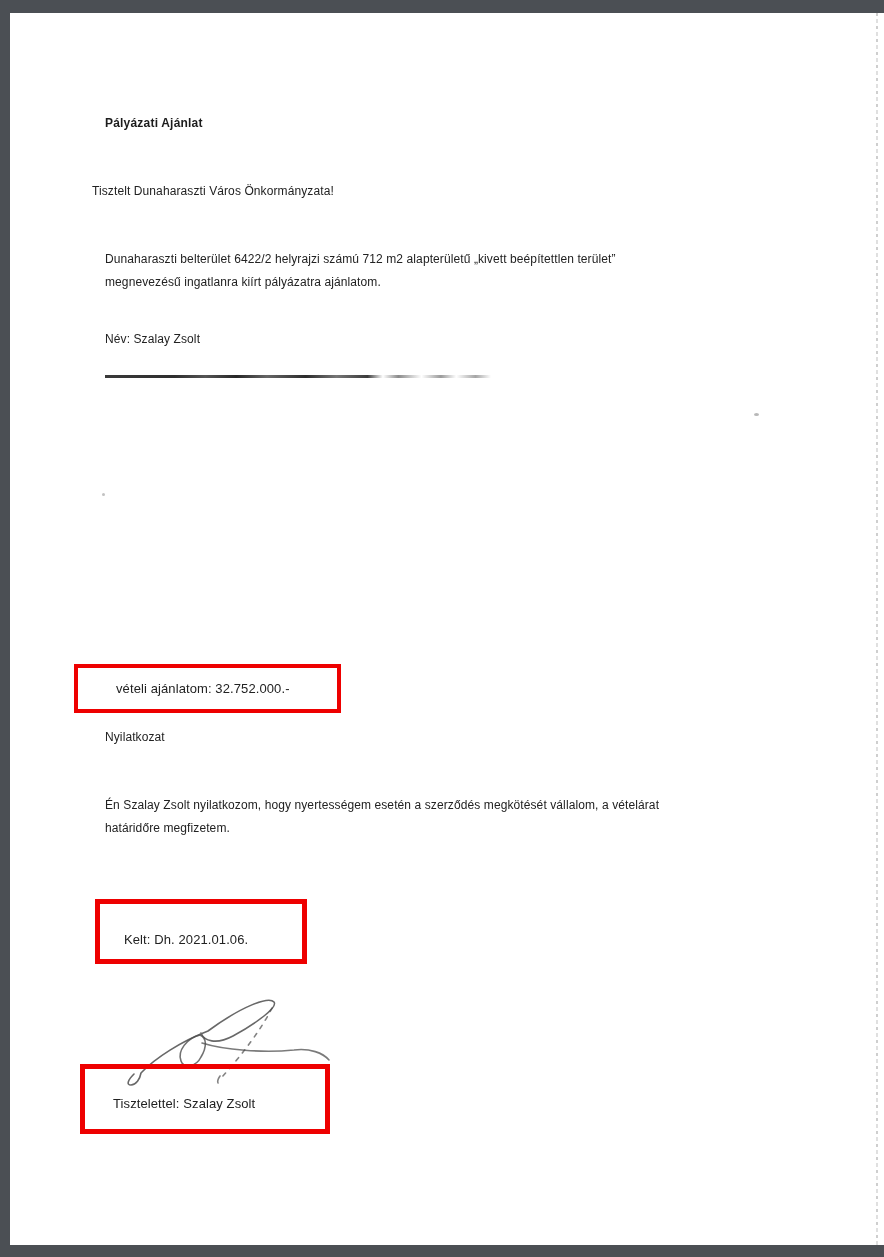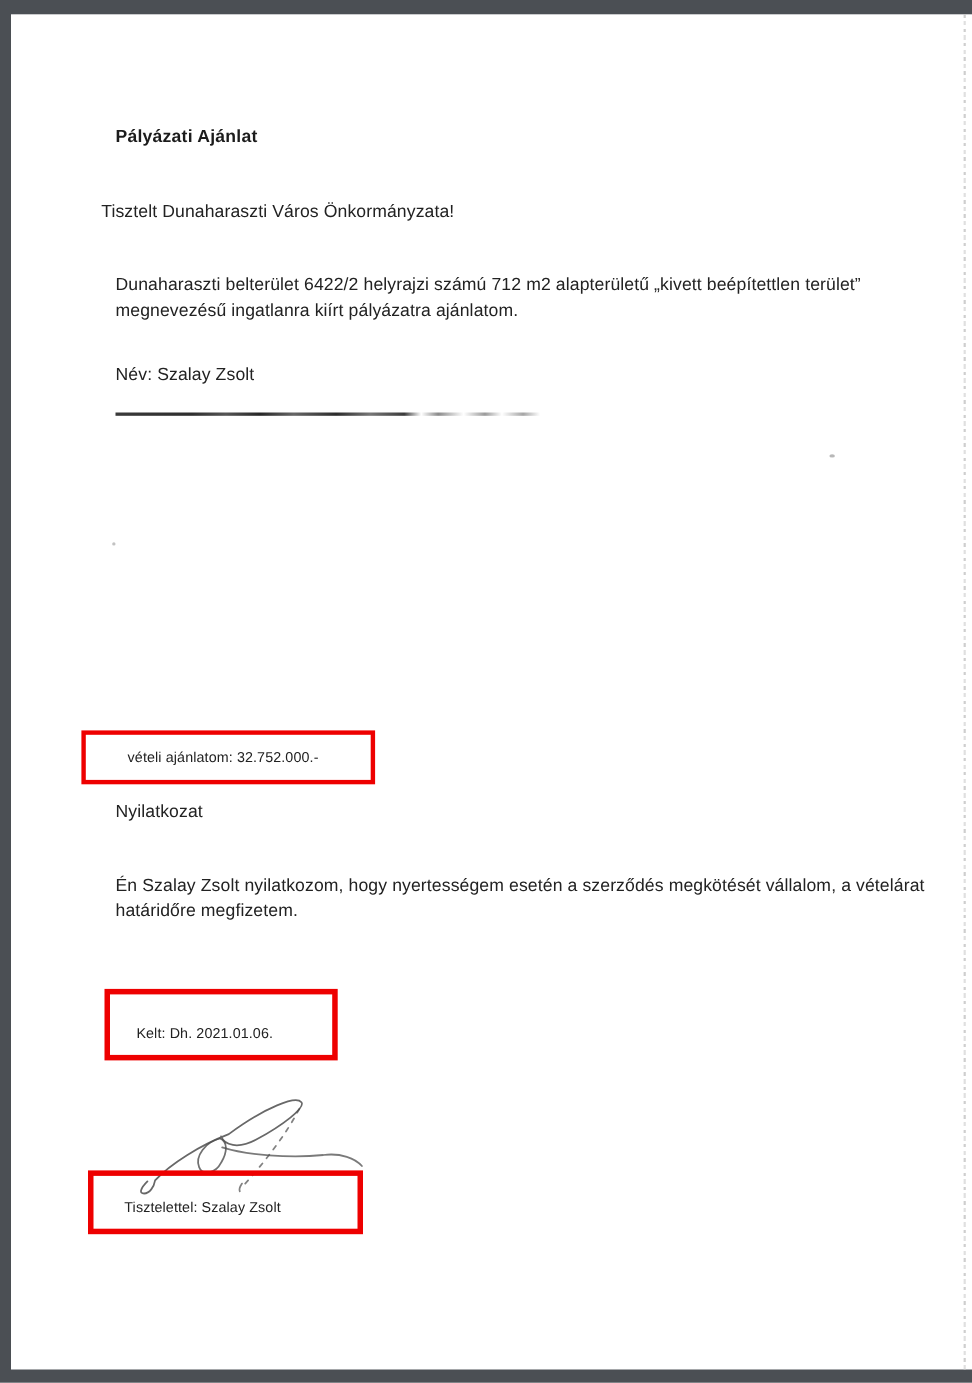--- a/index.html
+++ b/index.html
@@ -35,21 +35,21 @@
       #c2c2c2 0px, #c2c2c2 3px,
       rgba(194,194,194,0) 3px, rgba(194,194,194,0) 6px,
       #d8d8d8 6px, #d8d8d8 10px,
       rgba(216,216,216,0) 10px, rgba(216,216,216,0) 13px
     );
     opacity: .8;
   }
   .txt {
     position: absolute;
     color: #222222;
-    font-size: 16px;
+    font-size: 12px;
     letter-spacing: .1px;
     white-space: nowrap;
   }
   .title {
     font-weight: 700;
     color: #1c1c1c;
     letter-spacing: .2px;
   }
   .para { line-height: 23px; }
   .para span { display: block; }
@@ -80,21 +80,21 @@
   .hl-box .txt-in {
     color: #222222;
     font-size: 13px;
     letter-spacing: .1px;
     white-space: nowrap;
   }
   #box-price  { left: 64px;  top: 651px;  width: 267px; height: 49px; border-width: 4px; }
   #box-price  .txt-in { padding-left: 38px; }
   #box-date   { left: 85px;  top: 886px;  width: 212px; height: 65px; border-width: 5px; }
   #box-date   .txt-in { padding-left: 24px; padding-top: 16px; }
-  #box-close  { left: 70px;  top: 1051px; width: 250px; height: 58px; border-width: 5px; }
+  #box-close  { left: 70px;  top: 1051px; width: 250px; height: 70px; border-width: 5px; }
   #box-close  .txt-in { padding-left: 28px; padding-top: 8px; }
   .signature {
     position: absolute;
     left: 110px;
     top: 983px;
     width: 250px;
     height: 98px;
     z-index: 2;
   }
   .speck {

